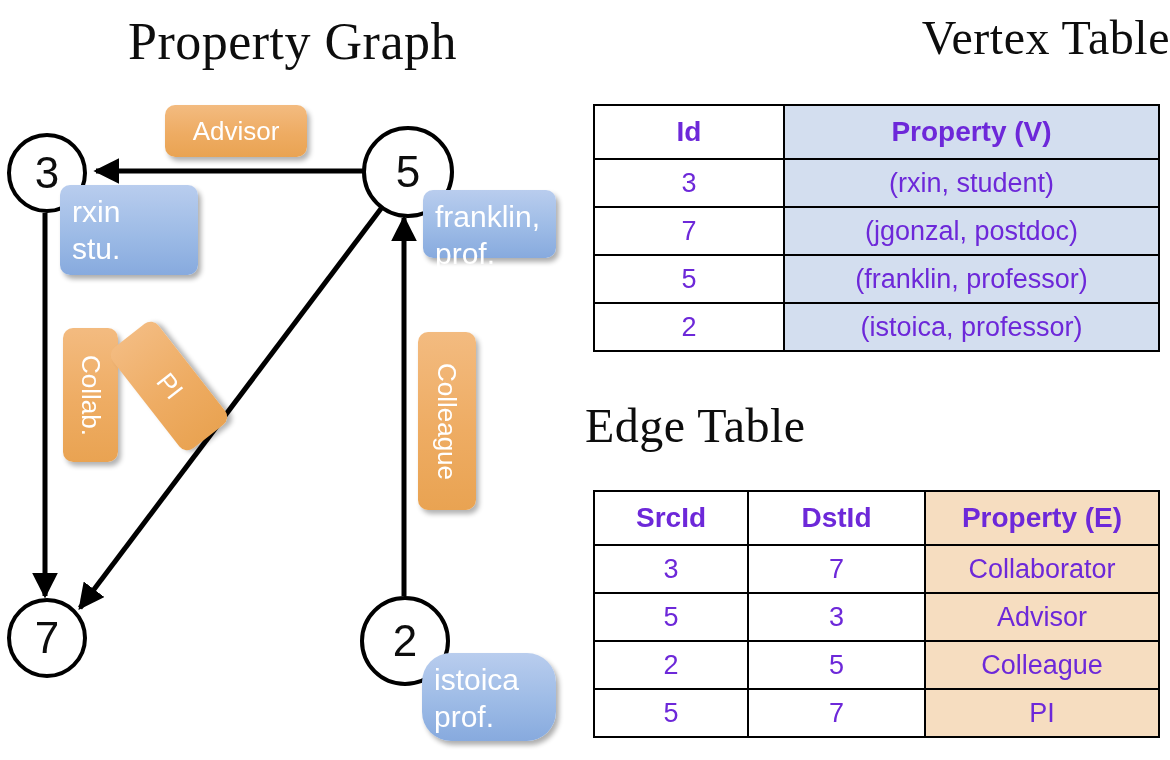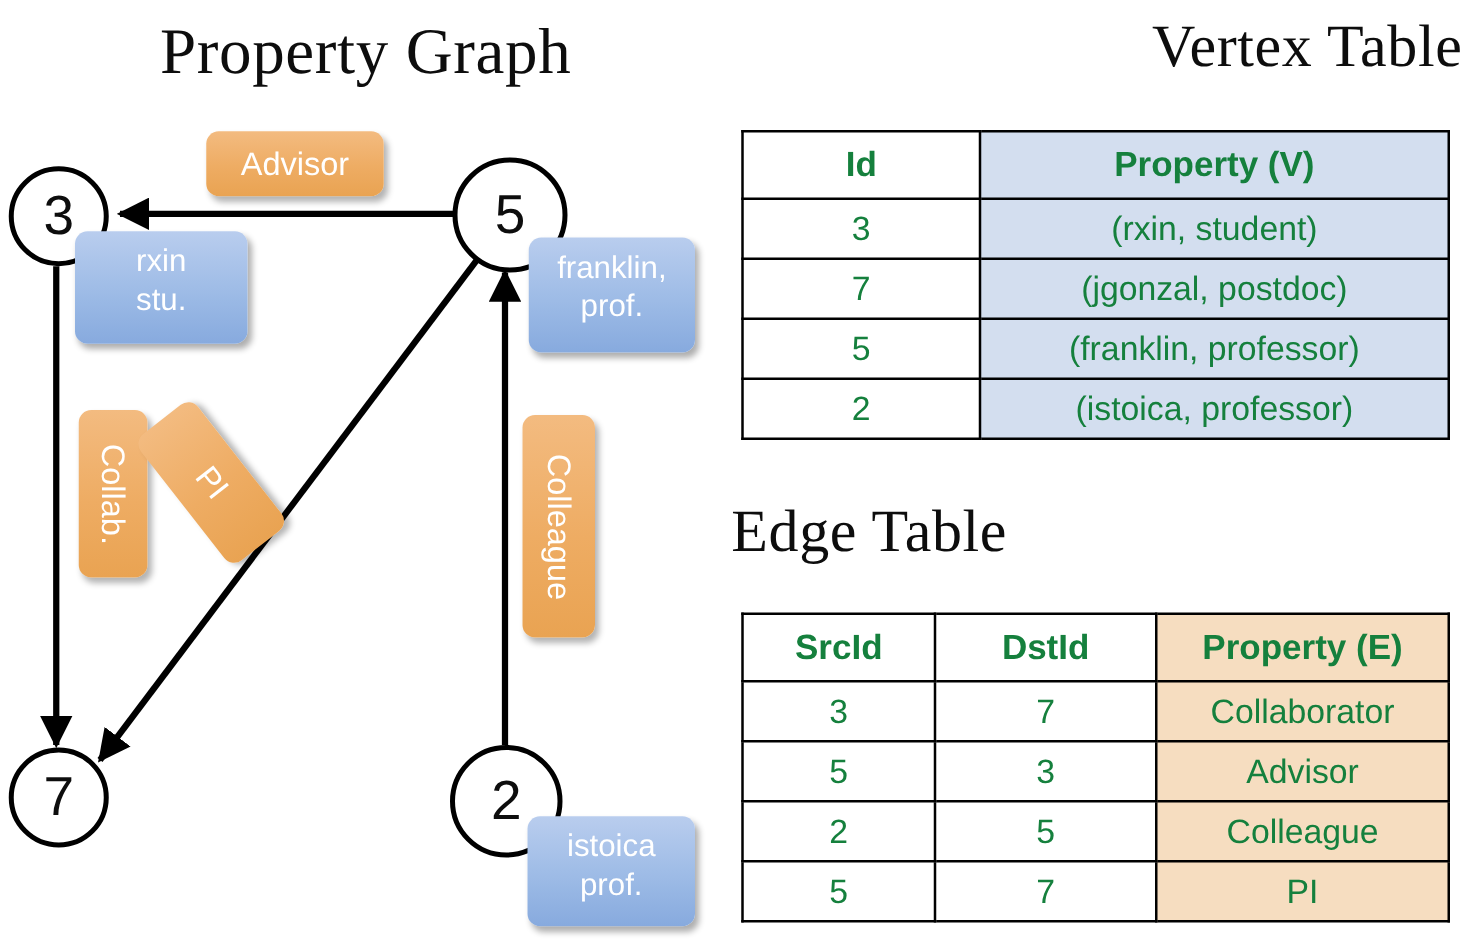--- a/index.html
+++ b/index.html
@@ -62,26 +62,25 @@
     color: #0d0d0d;
     z-index: 4;
   }
 
   .vbox {
     position: absolute;
     border-radius: 10px;
     background: linear-gradient(to bottom, #b9cdee 0%, #9dbbe6 55%, #87aade 100%);
     box-shadow: 3px 4px 5px rgba(0,0,0,0.32);
     color: #ffffff;
-    font-size: 25px;
+    font-size: 30px;
     line-height: 1.22;
     padding: 9px 12px;
     box-sizing: border-box;
     z-index: 6;
-    text-align: center;
   }
 
   .ebox {
     position: absolute;
     border-radius: 10px;
     background: linear-gradient(to bottom, #f2b777 0%, #eda košt 1%, #eaa75b 60%, #e9a14e 100%);
     background: linear-gradient(to bottom, #f3bb80 0%, #eeac63 55%, #e9a352 100%);
     box-shadow: 3px 4px 5px rgba(0,0,0,0.30);
     color: #ffffff;
     font-size: 26px;
@@ -104,21 +103,21 @@
     position: absolute;
     border-collapse: collapse;
     table-layout: fixed;
     font-family: "Liberation Sans", sans-serif;
   }
   .tbl td, .tbl th {
     border: 2px solid #000;
     text-align: center;
     font-weight: normal;
     font-size: 27px;
-    color: #15803d;
+    color: #6d28d9;
     padding: 0;
     height: 46px;
   }
   .tbl th {
     font-weight: bold;
     font-size: 28px;
     height: 52px;
   }
   .sep-left { border-left: 5px double #000; }
 
@@ -183,27 +182,27 @@
   </div>
   <div class="node" style="left:360px; top:596px; width:90px; height:90px;">
     <span>2</span>
   </div>
 
   <div class="vbox" style="left:60px; top:185px; width:138px; height:90px;">
     <div>rxin</div>
     <div>stu.</div>
   </div>
 
-  <div class="vbox" style="left:423px; top:190px; width:133px; height:92px;">
+  <div class="vbox" style="left:423px; top:190px; width:133px; height:68px;">
     <div>franklin,</div>
     <div>prof.</div>
   </div>
 
 
-  <div class="vbox" style="left:422px; top:653px; width:134px; height:88px;">
+  <div class="vbox" style="left:422px; top:653px; width:134px; height:88px;border-radius:29px;">
     <div>istoica</div>
     <div>prof.</div>
   </div>
 </div>
 
 <table class="tbl" id="vertex-table">
   <thead>
     <tr>
       <th class="col-id">Id</th>
       <th class="col-prop sep-left">Property (V)</th>

